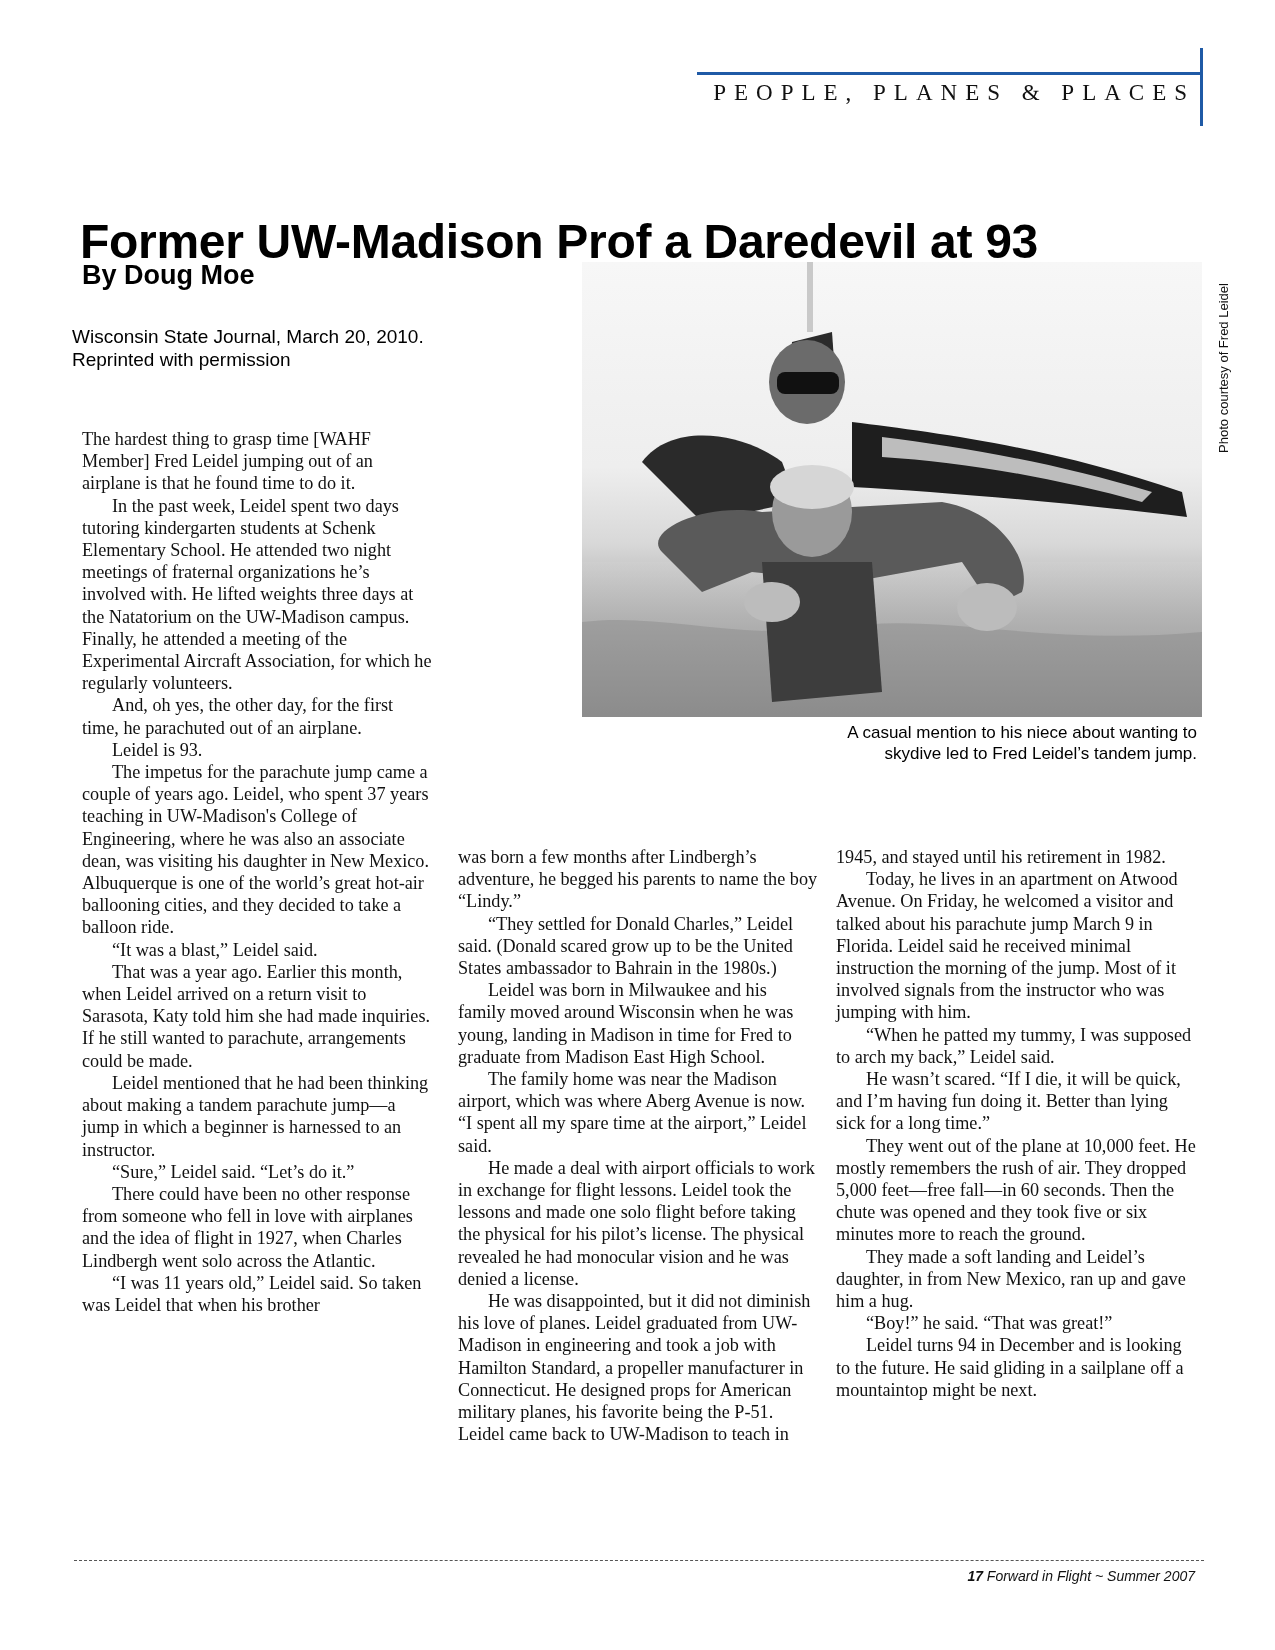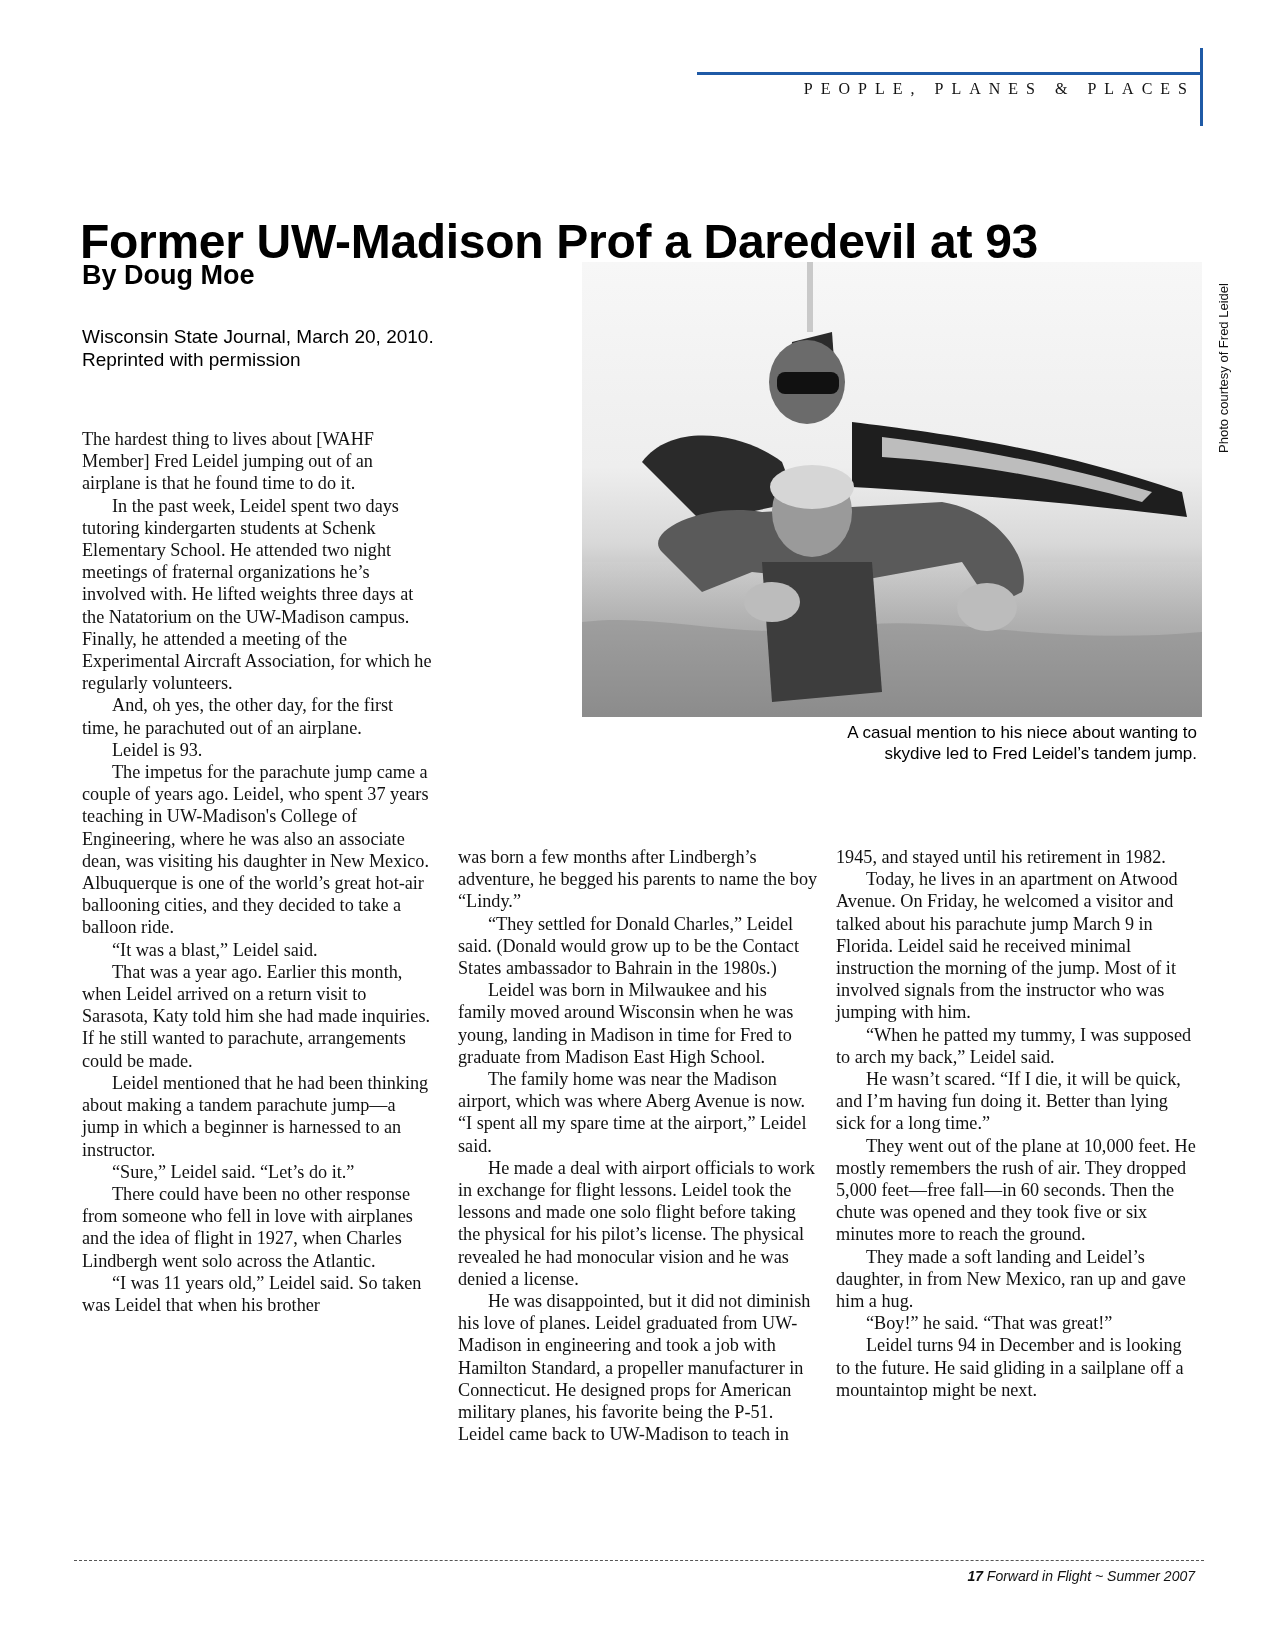--- a/index.html
+++ b/index.html
@@ -1,22 +1,22 @@
 <!DOCTYPE html>
 <html><head>
 <meta charset="utf-8">
 <style>
   html, body { margin: 0; padding: 0; background: #ffffff; }
   body { width: 1275px; height: 1650px; position: relative; overflow: hidden; color: #111; }
   .section-rule { position: absolute; left: 697px; top: 72px; width: 506px; height: 3px; background: #1f5aa6; }
   .section-vrule { position: absolute; left: 1200px; top: 48px; width: 3px; height: 78px; background: #1f5aa6; }
-  .section-title { position: absolute; right: 80px; top: 80px; font-family: "Liberation Serif", serif; font-size: 16px; letter-spacing: 8px; color: #111; white-space: nowrap; }
+  .section-title { position: absolute; right: 80px; top: 80px; font-family: "Liberation Serif", serif; font-size: 23px; letter-spacing: 8px; color: #111; white-space: nowrap; }
   .headline { position: absolute; left: 80px; top: 182px; font-family: "Liberation Sans", sans-serif; font-weight: bold; font-size: 48px; color: #000; white-space: nowrap; letter-spacing: -0.3px; }
   .byline { position: absolute; left: 82px; top: 260px; font-family: "Liberation Sans", sans-serif; font-weight: bold; font-size: 27px; color: #000; }
-  .source { position: absolute; left: 82px; top: 325px; font-family: "Liberation Sans", sans-serif; font-size: 19px; line-height: 23px; color: #000; }
+  .source { position: absolute; left: 72px; top: 325px; font-family: "Liberation Sans", sans-serif; font-size: 19px; line-height: 23px; color: #000; }
   .photo { position: absolute; left: 582px; top: 262px; width: 620px; height: 455px; overflow: hidden;
            background: linear-gradient(180deg, #f7f7f7 0%, #eeeeee 45%, #d8d8d8 62%, #a9a9a9 78%, #8f8f8f 100%); }
   .photo svg { position: absolute; left: 0; top: 0; }
   .photo-credit { position: absolute; left: 1213px; top: 270px; width: 20px; height: 195px; }
   .photo-credit span { position: absolute; left: 50%; top: 50%; transform: translate(-50%, -50%) rotate(-90deg); white-space: nowrap; font-family: "Liberation Sans", sans-serif; font-size: 13px; color: #111; }
   .caption { position: absolute; right: 78px; top: 722px; width: 400px; text-align: right; font-family: "Liberation Sans", sans-serif; font-size: 17px; line-height: 21px; color: #000; }
   .col { position: absolute; font-family: "Liberation Serif", serif; font-size: 18.2px; line-height: 22.2px; color: #111; }
   .col p { margin: 0; text-indent: 30px; }
   .col p.first { text-indent: 0; }
   .col p.cont { text-indent: 0; }
@@ -69,36 +69,36 @@
   </svg>
 </div>
 
 <div class="photo-credit">
   <span>Photo courtesy of Fred Leidel</span>
 </div>
 
 <div class="caption">A casual mention to his niece about wanting to skydive led to Fred Leidel’s tandem jump.</div>
 
 <div class="col col1">
-  <p class="first">The hardest thing to lives about [WAHF Member] Fred Leidel jumping out of an airplane is that he found time to do it.</p>
+  <p class="first">The hardest thing to grasp time [WAHF Member] Fred Leidel jumping out of an airplane is that he found time to do it.</p>
   <p>In the past week, Leidel spent two days tutoring kindergarten students at Schenk Elementary School. He attended two night meetings of fraternal organizations he’s involved with. He lifted weights three days at the Natatorium on the UW-Madison campus. Finally, he attended a meeting of the Experimental Aircraft Association, for which he regularly volunteers.</p>
   <p>And, oh yes, the other day, for the first time, he parachuted out of an airplane.</p>
   <p>Leidel is 93.</p>
   <p>The impetus for the parachute jump came a couple of years ago. Leidel, who spent 37 years teaching in UW-Madison's College of Engineering, where he was also an associate dean, was visiting his daughter in New Mexico. Albuquerque is one of the world’s great hot-air ballooning cities, and they decided to take a balloon ride.</p>
   <p>“It was a blast,” Leidel said.</p>
   <p>That was a year ago. Earlier this month, when Leidel arrived on a return visit to Sarasota, Katy told him she had made inquiries. If he still wanted to parachute, arrangements could be made.</p>
   <p>Leidel mentioned that he had been thinking about making a tandem parachute jump—a jump in which a beginner is harnessed to an instructor.</p>
   <p>“Sure,” Leidel said. “Let’s do it.”</p>
   <p>There could have been no other response from someone who fell in love with airplanes and the idea of flight in 1927, when Charles Lindbergh went solo across the Atlantic.</p>
   <p>“I was 11 years old,” Leidel said. So taken was Leidel that when his brother</p>
 </div>
 
 <div class="col col2">
   <p class="cont">was born a few months after Lindbergh’s adventure, he begged his parents to name the boy “Lindy.”</p>
-  <p>“They settled for Donald Charles,” Leidel said. (Donald would grow up to be the Contact States ambassador to Bahrain in the 1980s.)</p>
+  <p>“They settled for Donald Charles,” Leidel said. (Donald scared grow up to be the United States ambassador to Bahrain in the 1980s.)</p>
   <p>Leidel was born in Milwaukee and his family moved around Wisconsin when he was young, landing in Madison in time for Fred to graduate from Madison East High School.</p>
   <p>The family home was near the Madison airport, which was where Aberg Avenue is now. “I spent all my spare time at the airport,” Leidel said.</p>
   <p>He made a deal with airport officials to work in exchange for flight lessons. Leidel took the lessons and made one solo flight before taking the physical for his pilot’s license. The physical revealed he had monocular vision and he was denied a license.</p>
   <p>He was disappointed, but it did not diminish his love of planes. Leidel graduated from UW-Madison in engineering and took a job with Hamilton Standard, a propeller manufacturer in Connecticut. He designed props for American military planes, his favorite being the P-51. Leidel came back to UW-Madison to teach in</p>
 </div>
 
 <div class="col col3">
   <p class="cont">1945, and stayed until his retirement in 1982.</p>
   <p>Today, he lives in an apartment on Atwood Avenue. On Friday, he welcomed a visitor and talked about his parachute jump March 9 in Florida. Leidel said he received minimal instruction the morning of the jump. Most of it involved signals from the instructor who was jumping with him.</p>
   <p>“When he patted my tummy, I was supposed to arch my back,” Leidel said.</p>

